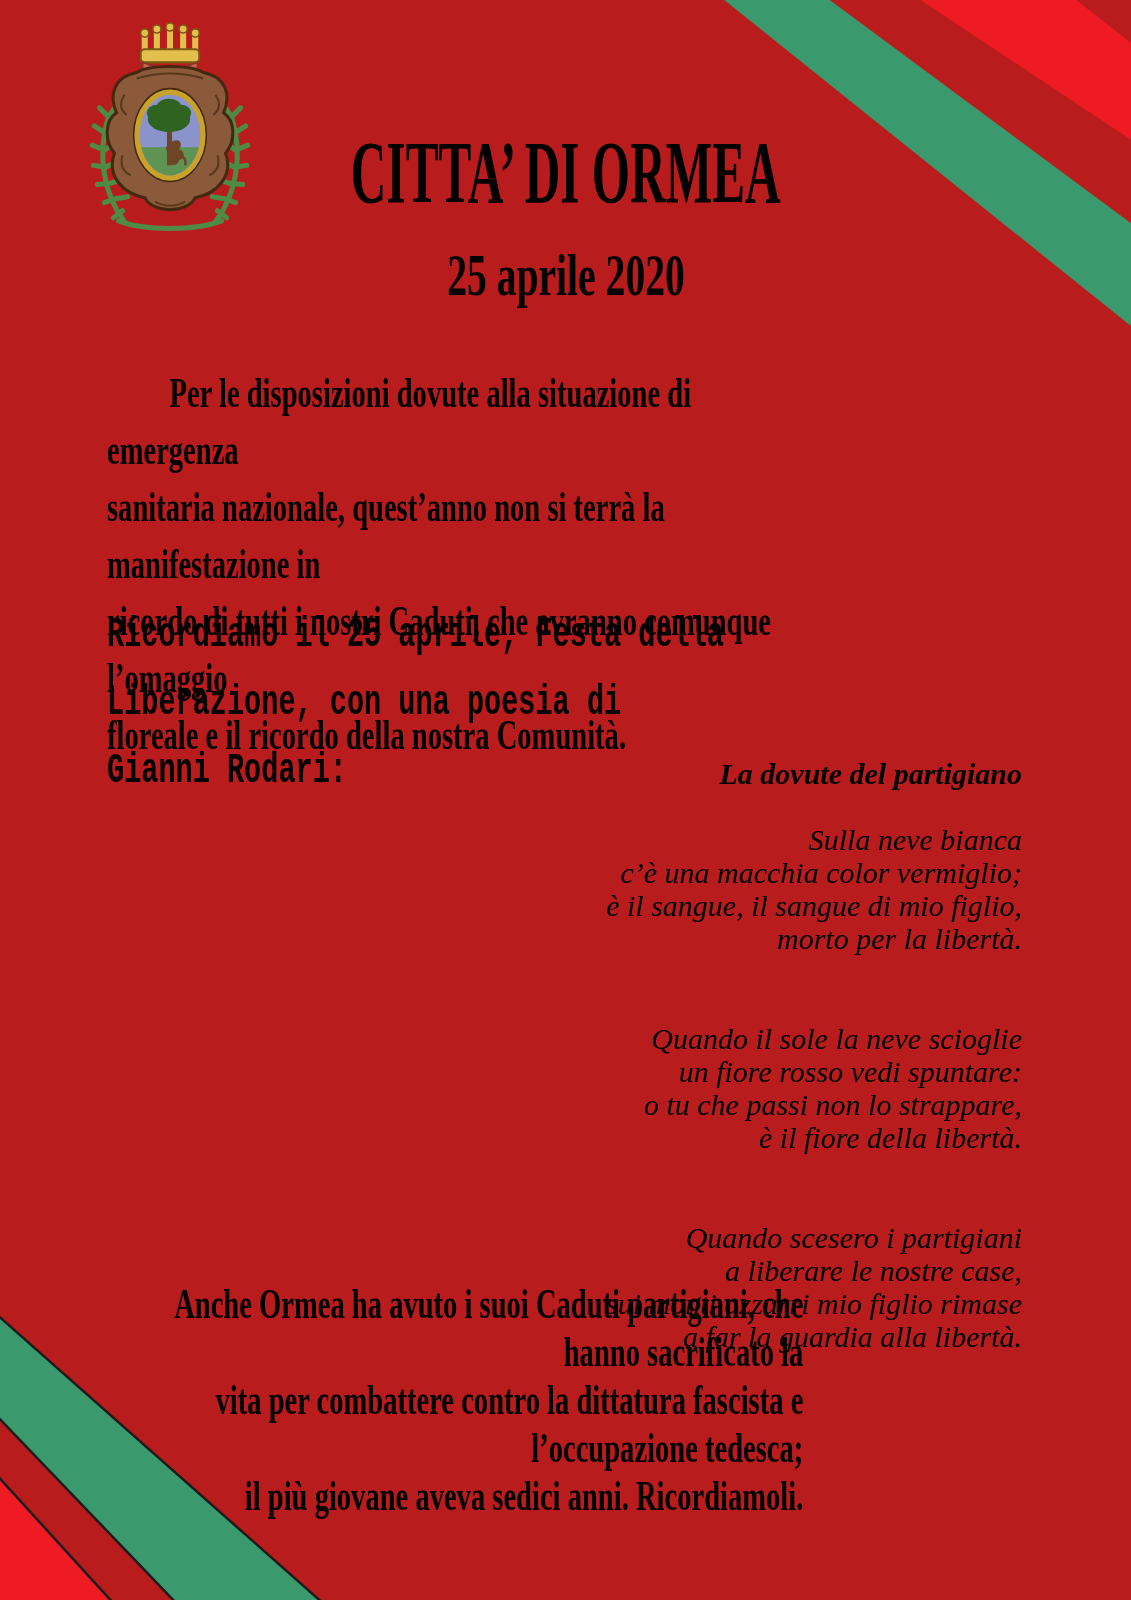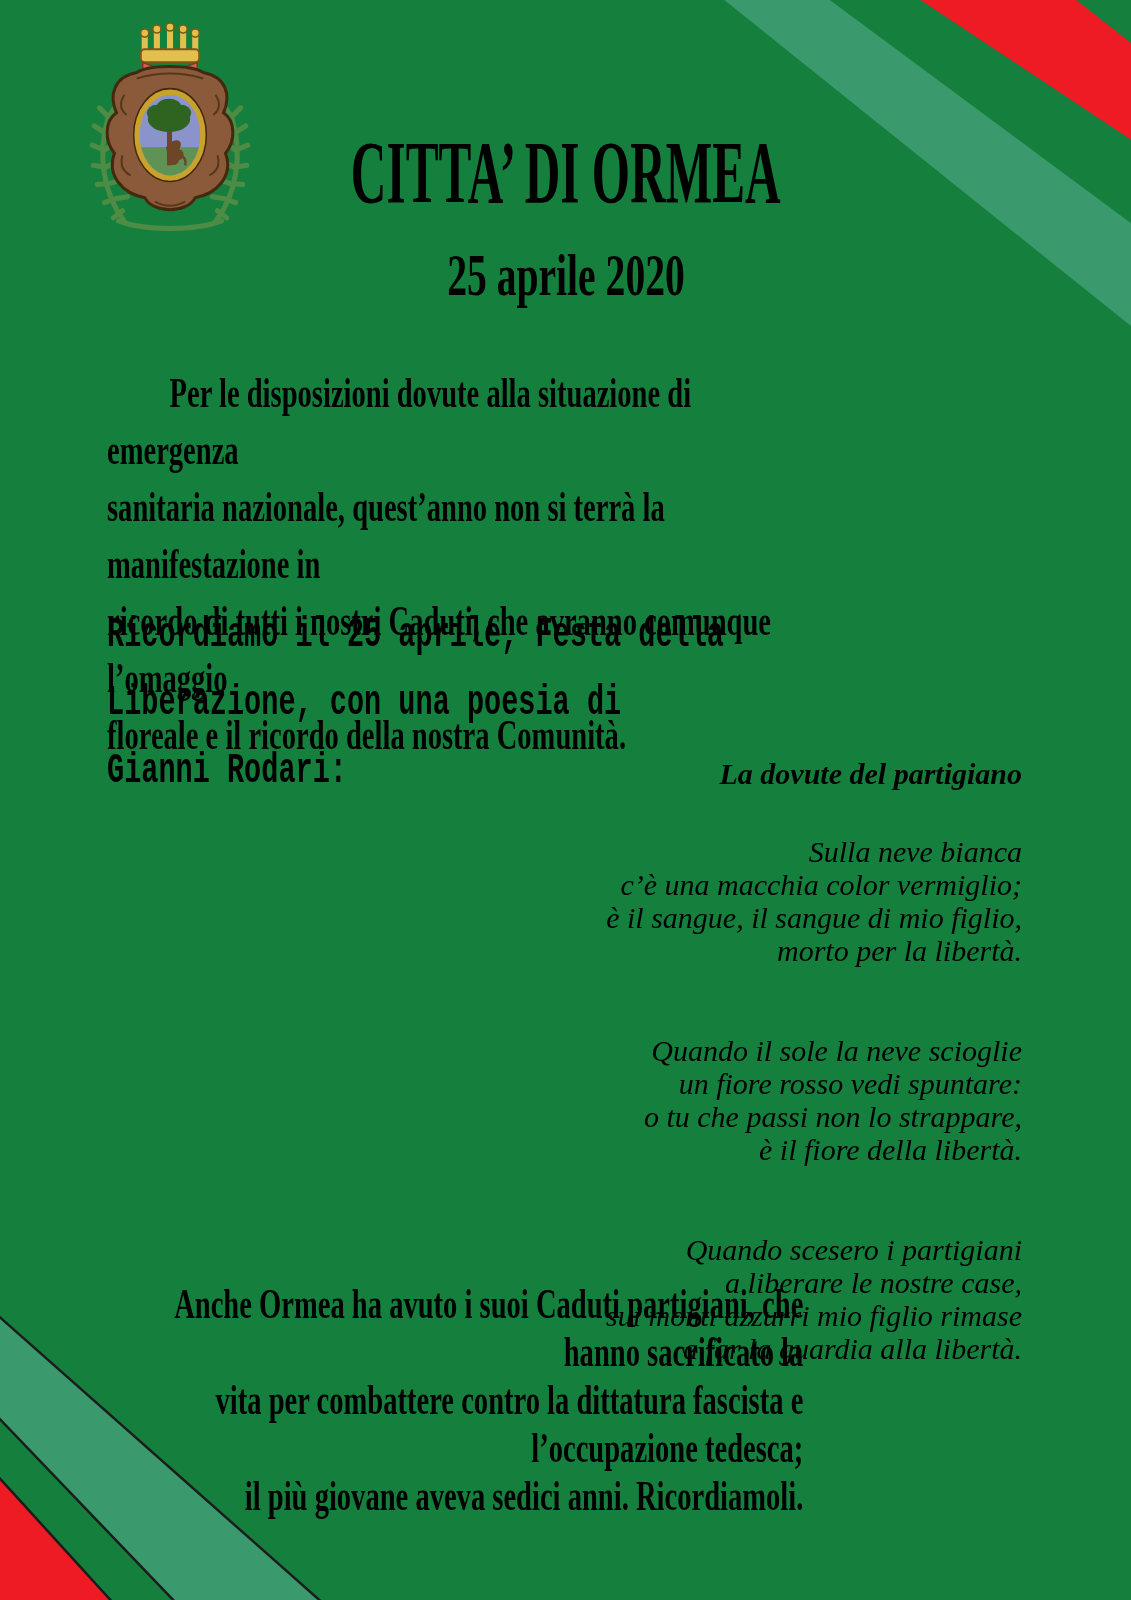--- a/index.html
+++ b/index.html
@@ -1,19 +1,19 @@
 <!DOCTYPE html>
 <html><head>
 <meta charset="utf-8">
 <style>
   html,body { margin:0; padding:0; background:#ffffff; }
   .page {
     position:relative;
     width:1131px; height:1600px;
-    background:#15803d;
+    background:#b91c1c;
     overflow:hidden;
     font-family:"Liberation Serif", serif;
     color:#000000;
   }
   
   .flag-tr { position:absolute; top:0; right:0; width:413px; height:340px; }
   .flag-bl { position:absolute; left:0; bottom:0; width:330px; height:293px; }
   .flag-bl polygon { stroke:#1c1c1c; stroke-width:2.5; }
   
   .crest { position:absolute; left:84px; top:22px; width:172px; height:212px; }
@@ -37,21 +37,21 @@
   .par-intro .squeeze { text-indent:92px; }
   .par-ricordiamo { top:601px; line-height:68px;font-family:Liberation Mono, monospace; }
   .par-anche { top:1280px; line-height:48px;text-align:right; }
   
   .poem {
     position:absolute; top:724px; right:109px;
     text-align:right; font-style:italic; font-size:30px; line-height:33px;
     white-space:pre-line;
   }
   .poem-title { font-weight:bold; }
-  .stanza { margin-top:12px; }
+  .stanza { margin-top:0; }
   .stanza + .stanza { margin-top:34px; }
   
   .signature {
     position:absolute; top:1431px; right:151px;
     font-size:40px; line-height:44px; text-align:right;
   }
   .signature .squeeze {
     display:inline-block; transform:scaleX(0.58); transform-origin:right top; white-space:pre;
   }
 </style>

